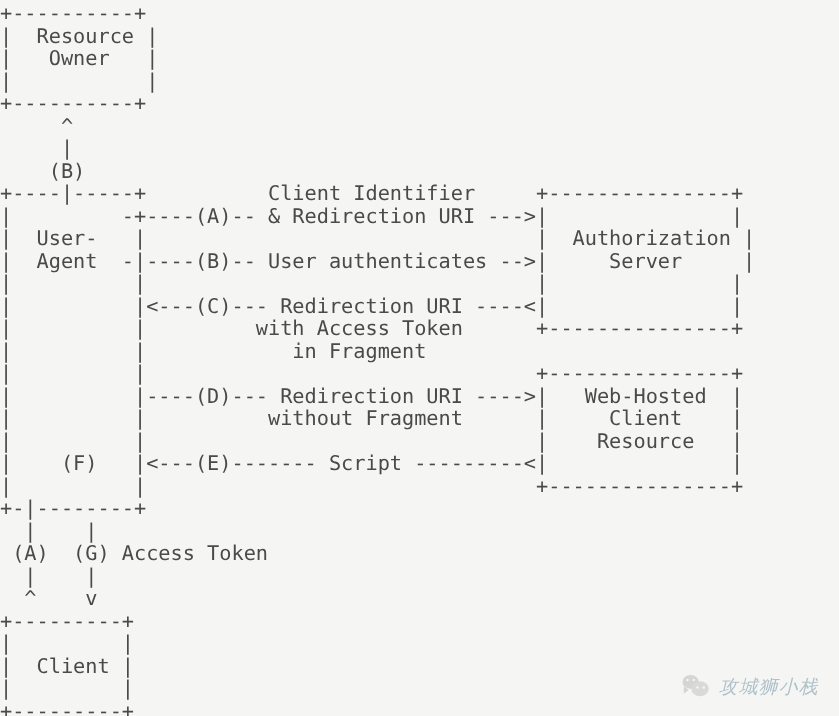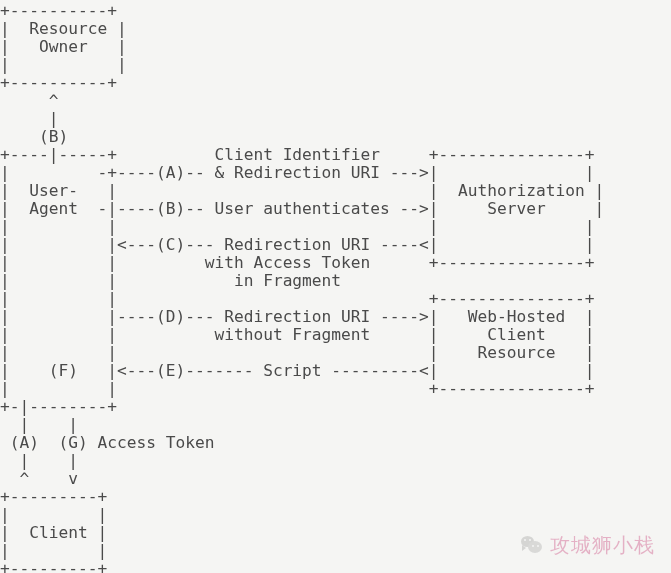--- a/index.html
+++ b/index.html
@@ -78,24 +78,25 @@
     width: 2px; height: 2px;
     border-radius: 50%;
     background: #f5f5f3;
   }
   #watermark .wm-icon .d1 { left: 3px; top: 3px; }
   #watermark .wm-icon .d2 { left: 8px; top: 3px; }
   #watermark .wm-icon .d3 { left: 11px; top: 9px; }
   #watermark .wm-icon .d4 { left: 16px; top: 9px; }
   #watermark .wm-text {
     font-family: "DejaVu Sans", "Liberation Sans", sans-serif;
-    font-size: 20px;
-    color: #be185d;
+    font-size: 15px;
+    color: #0c4a6e;
     letter-spacing: 1px;
     white-space: nowrap;
+    font-style: italic;
   }
 </style>
 </head>
 <body>
 
 <pre id="ascii-diagram">+----------+
 |  Resource |
 |   Owner   |
 |           |
 +----------+

